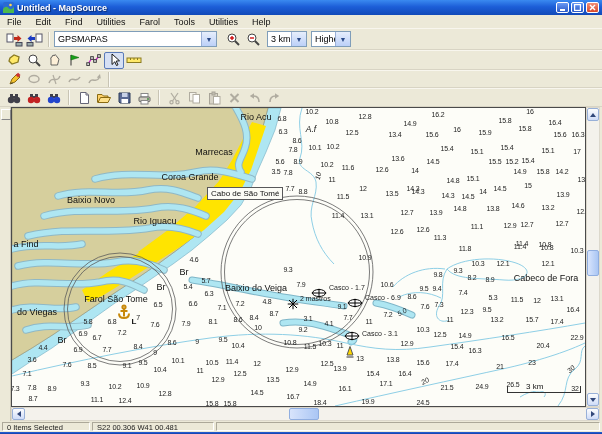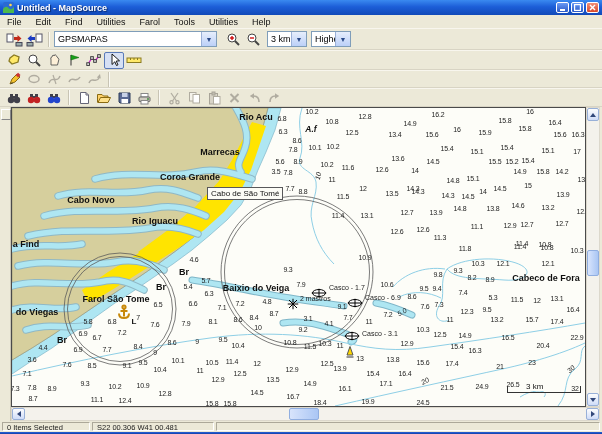--- a/index.html
+++ b/index.html
@@ -26,21 +26,21 @@
   .combo .cval{flex:1;padding:0 3px;white-space:nowrap;overflow:hidden;}
   .combo .carrow{width:14px;height:100%;background:linear-gradient(180deg,#e6eefc,#bcd0f8);border-left:1px solid #9ab0d8;display:flex;align-items:center;justify-content:center;font-size:7px;color:#2a4a8a;}
   
   #leftstrip{position:absolute;left:0;top:107px;width:11px;height:314px;background:#ece9d8;border-right:1px solid #cac6b6;box-sizing:border-box;}
   #stripbtn{position:absolute;left:1px;top:2px;width:8px;height:9px;background:#ece9d8;border:1px solid;border-color:#fff #888 #888 #fff;}
   
   #mapframe{position:absolute;left:11px;top:107px;width:575px;height:300px;border:1px solid #4a4a4a;box-sizing:border-box;background:#fdfdf8;}
   #map{position:absolute;left:0;top:0;width:573px;height:298px;overflow:hidden;}
   #geo{position:absolute;left:0;top:0;}
   #map-anno{position:absolute;left:0;top:0;width:573px;height:298px;}
-  .plabel{position:absolute;transform:translate(-50%,-50%);font-weight:bold;color:#101010;font-size:9px;white-space:nowrap;}
+  .plabel{position:absolute;transform:translate(-50%,-50%);font-weight:normal;color:#101010;font-size:9px;white-space:nowrap;}
   .plabel.big{font-size:10.5px;}
   .plabel.it{font-style:italic;font-size:8.5px;}
   .snd{position:absolute;transform:translate(-50%,-50%);font-size:7px;color:#1c1c1c;white-space:nowrap;letter-spacing:-0.2px;}
   .rlab{position:absolute;font-size:7px;font-style:italic;color:#1c1c1c;white-space:nowrap;}
   .wreck{position:absolute;transform:translate(-50%,-50%);}
   .wreck svg{display:block;}
   .wlabel{position:absolute;font-size:7px;color:#1c1c1c;white-space:nowrap;}
   .symb{position:absolute;transform:translate(-50%,-50%);}
   .symb svg{display:block;}
   .symtext{position:absolute;transform:translate(-50%,-50%);font-size:8px;font-weight:bold;color:#111;}
@@ -377,23 +377,23 @@
         <path d="M302,108 C295,128 306,142 300,158 C296,170 314,170 316,182 C318,196 308,206 312,222 C315,238 322,252 334,264 M447,269 C462,258 495,256 516,263 C536,270 527,282 504,280 C478,278 456,280 447,269 M447,269 C438,282 447,296 439,306 C432,318 441,324 449,320 M12,376 C80,360 150,346 210,338 C262,331 306,334 346,343 C374,349 396,352 430,347 C480,340 540,331 585,323 M335,406 C392,393 452,380 507,368 C546,359 570,350 585,343 M520,397 C534,388 550,390 544,397 M558,406 C570,391 562,379 575,369 C585,361 578,351 585,346 M393,287 C404,274 424,266 445,269 M399,297 C413,290 429,292 441,298" fill="none" stroke="#8ecfe6" stroke-width="1"></path>
         <g stroke="#5a5a5a" fill="none" stroke-width="0.8">
           <circle cx="120" cy="309" r="56"></circle>
             <circle cx="120" cy="309" r="52.5"></circle>
           <circle cx="297" cy="272" r="76"></circle>
             <circle cx="297" cy="272" r="72.5"></circle>
         </g>
       </svg>
       <div id="map-anno">
           <div class="plabel" style="left: 244px; top: 9px;">Rio Acu</div>
-          <div class="plabel" style="left: 208px; top: 44px; text-align: right;">Marrecas</div>
+          <div class="plabel" style="left: 202px; top: 44px; text-align: right;">Marrecas</div>
           <div class="plabel" style="left: 178px; top: 69px;">Coroa Grande</div>
-          <div class="plabel" style="left: 79px; top: 92px;">Cabo Novo</div>
+          <div class="plabel" style="left: 79px; top: 92px;">Baixio Novo</div>
           <div class="plabel" style="left: 143px; top: 113px;">Rio Iguacu</div>
           <div class="plabel" style="left: 14px; top: 136px;">a Find</div>
           <div class="plabel" style="left: 25px; top: 204px;">do Viegas</div>
           <div class="plabel" style="left: 104px; top: 191px;">Farol São Tome</div>
           <div class="plabel" style="left: 172px; top: 164px;">Br</div>
           <div class="plabel" style="left: 149px; top: 179px;">Br</div>
           <div class="plabel" style="left: 50px; top: 232px;">Br</div>
           <div class="plabel" style="left: 244px; top: 180px;">Baixio do Veiga</div>
           <div class="plabel" style="left: 534px; top: 170px;">Cabeco de Fora</div>
           <div class="plabel it" style="left: 299px; top: 21px;">A.f</div>

